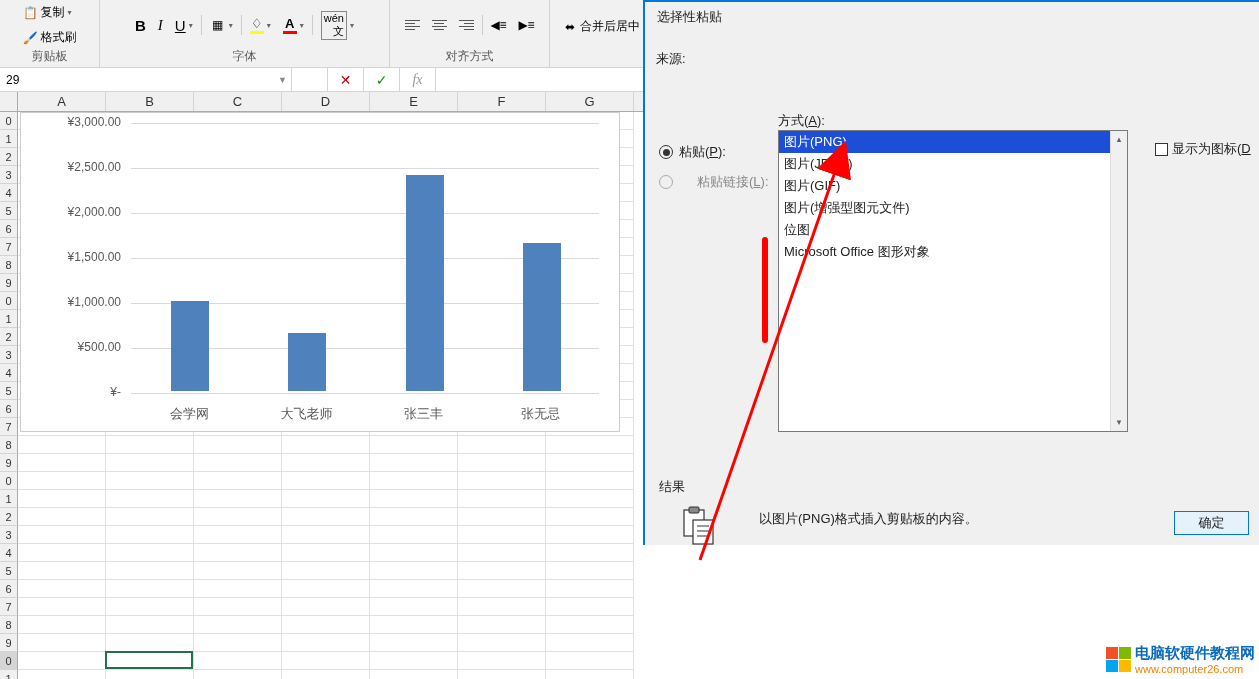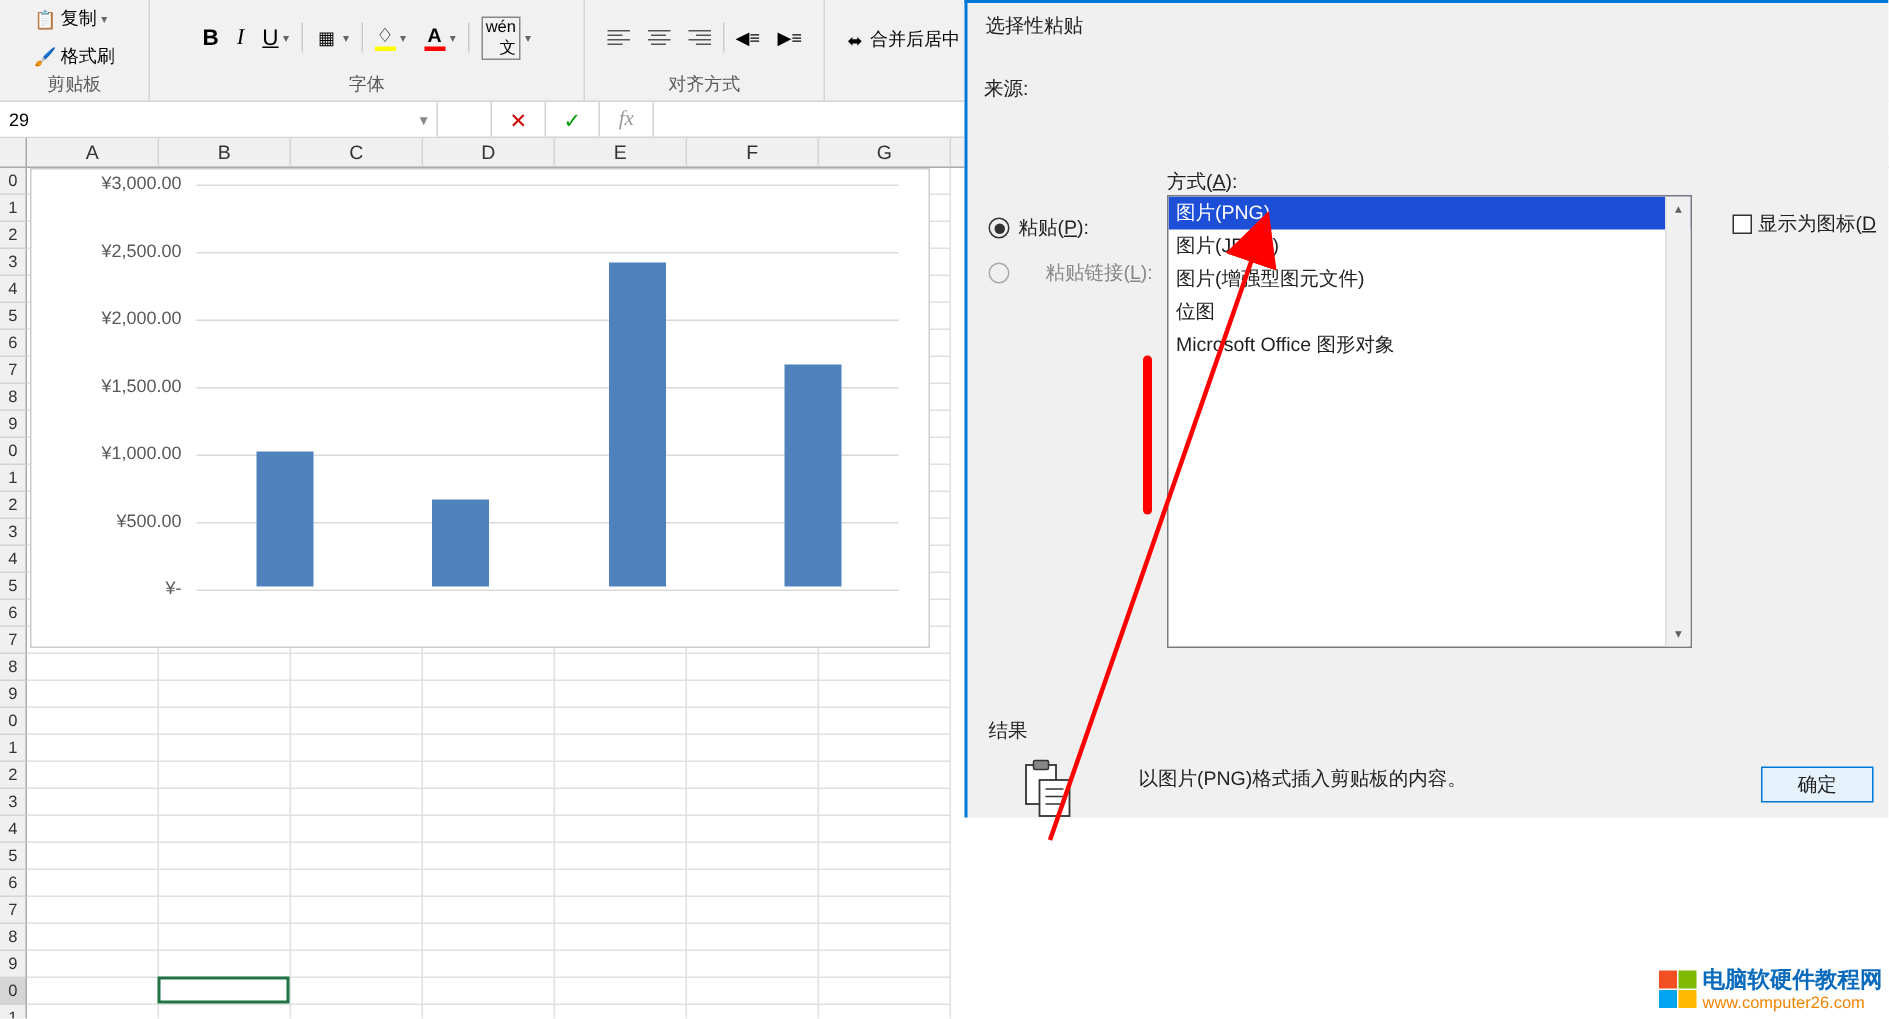--- a/index.html
+++ b/index.html
@@ -560,20 +560,26 @@
       </div>
     <div id="chart-ylabels">
         <div class="chart-ylabel" style="top: 272px;">¥-</div>
         <div class="chart-ylabel" style="top: 227px;">¥500.00</div>
         <div class="chart-ylabel" style="top: 182px;">¥1,000.00</div>
         <div class="chart-ylabel" style="top: 137px;">¥1,500.00</div>
         <div class="chart-ylabel" style="top: 92px;">¥2,000.00</div>
         <div class="chart-ylabel" style="top: 47px;">¥2,500.00</div>
         <div class="chart-ylabel" style="top: 2px;">¥3,000.00</div>
       </div>
+    <div class="chart-xlabel-row" id="chart-xlabels">
+        <div class="chart-xlabel">会学网</div>
+        <div class="chart-xlabel">大飞老师</div>
+        <div class="chart-xlabel">张三丰</div>
+        <div class="chart-xlabel">张无忌</div>
+      </div>
   </div>
 
   <div class="selected-cell" id="selcell" style="left: 105px; top: 559px; width: 88px; height: 18px;"></div>
 </div>
 
 <div class="dialog">
   <div class="dialog-title">选择性粘贴</div>
   <div class="dialog-body">
     <div class="src-label">来源:</div>
 
@@ -590,20 +596,21 @@
       </div>
       <div class="radio-row" style="color:#888;margin-top:12px;gap:24px;">
         <span class="radio-circle" style="border-color:#aaa;"></span>
         <span><span>粘贴链接(</span><u>L</u><span>):</span></span>
       </div>
     </div>
 
     <div class="listbox" id="listbox">
       <div class="listbox-item selected">图片(PNG)</div>
         <div class="listbox-item">图片(JPEG)</div>
+        <div class="listbox-item">图片(GIF)</div>
         <div class="listbox-item">图片(增强型图元文件)</div>
         <div class="listbox-item">位图</div>
         <div class="listbox-item">Microsoft Office 图形对象</div>
         <div class="listbox-scroll">
         <div class="listbox-scroll-arrow">▴</div>
         <div style="position:absolute;bottom:0;left:0;right:0;" class="listbox-scroll-arrow">▾</div>
       </div>
     </div>
 
     <div class="checkbox-row">

